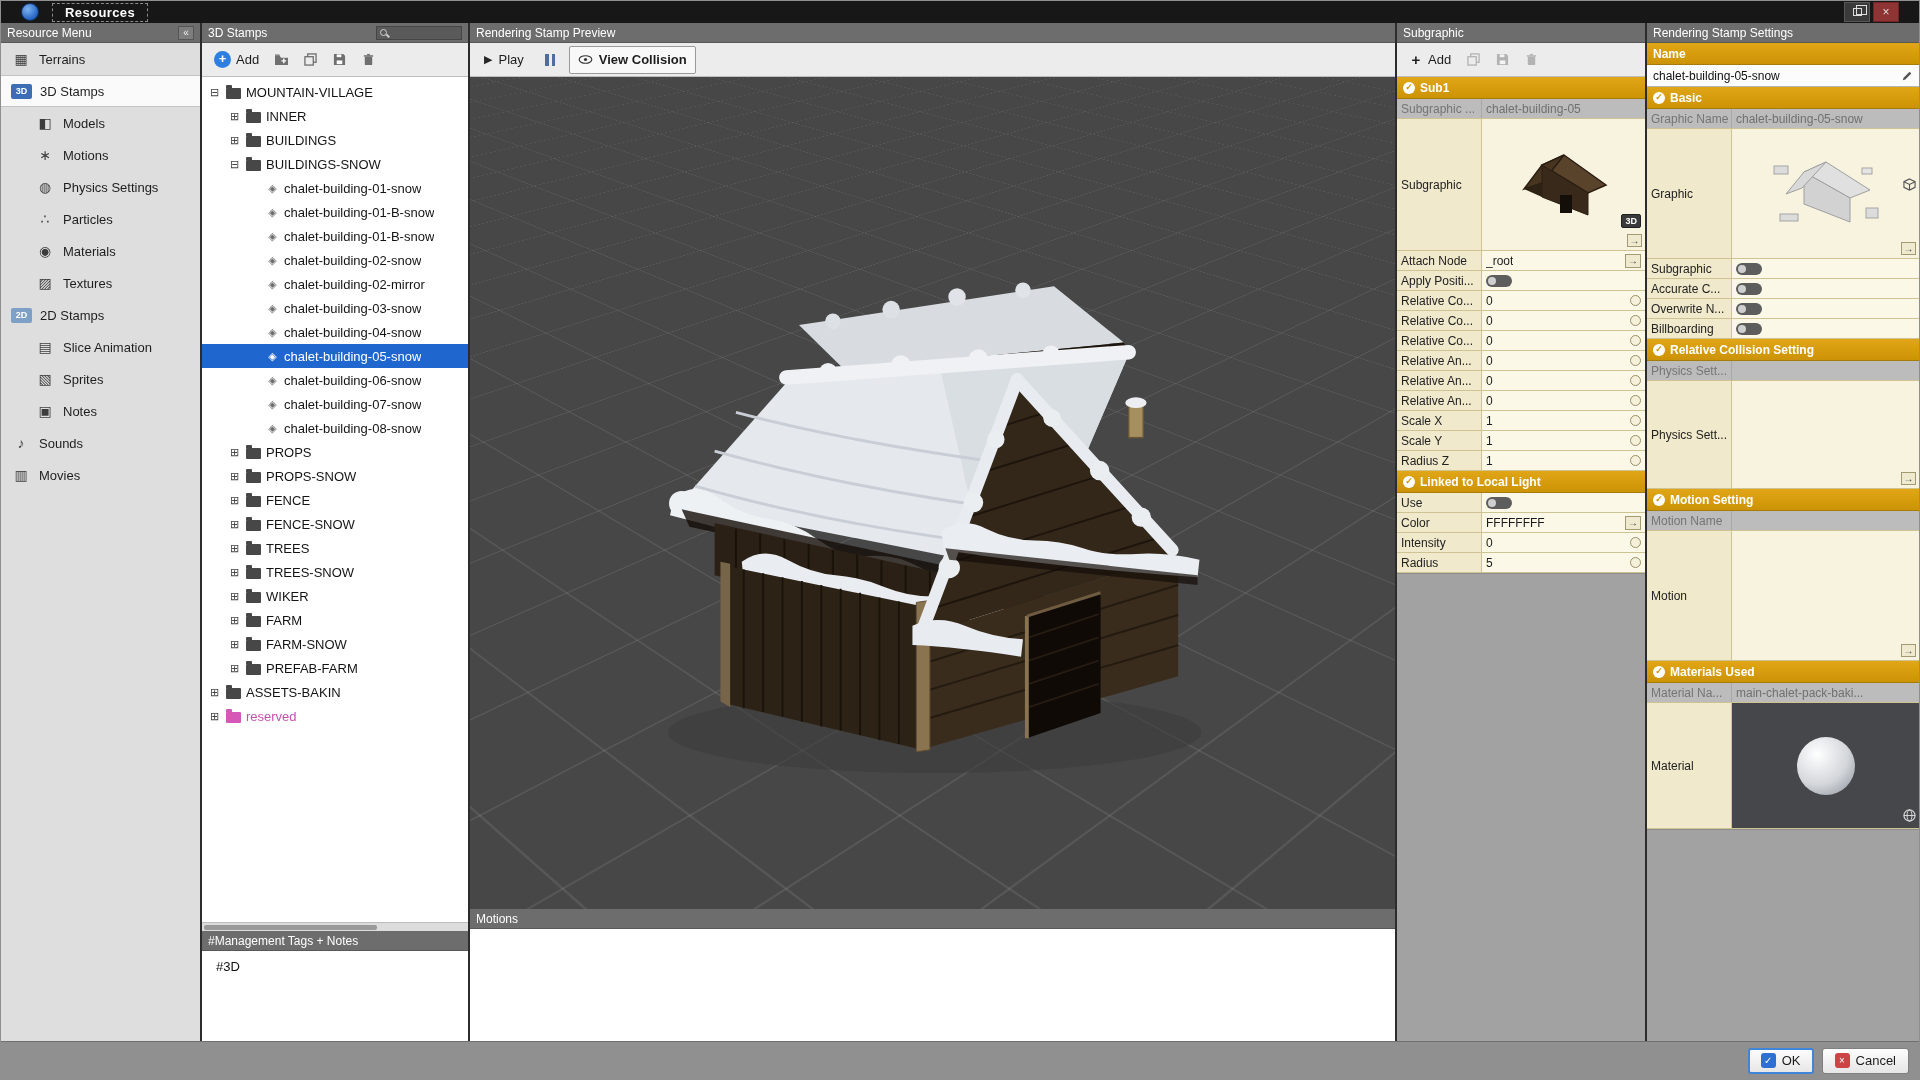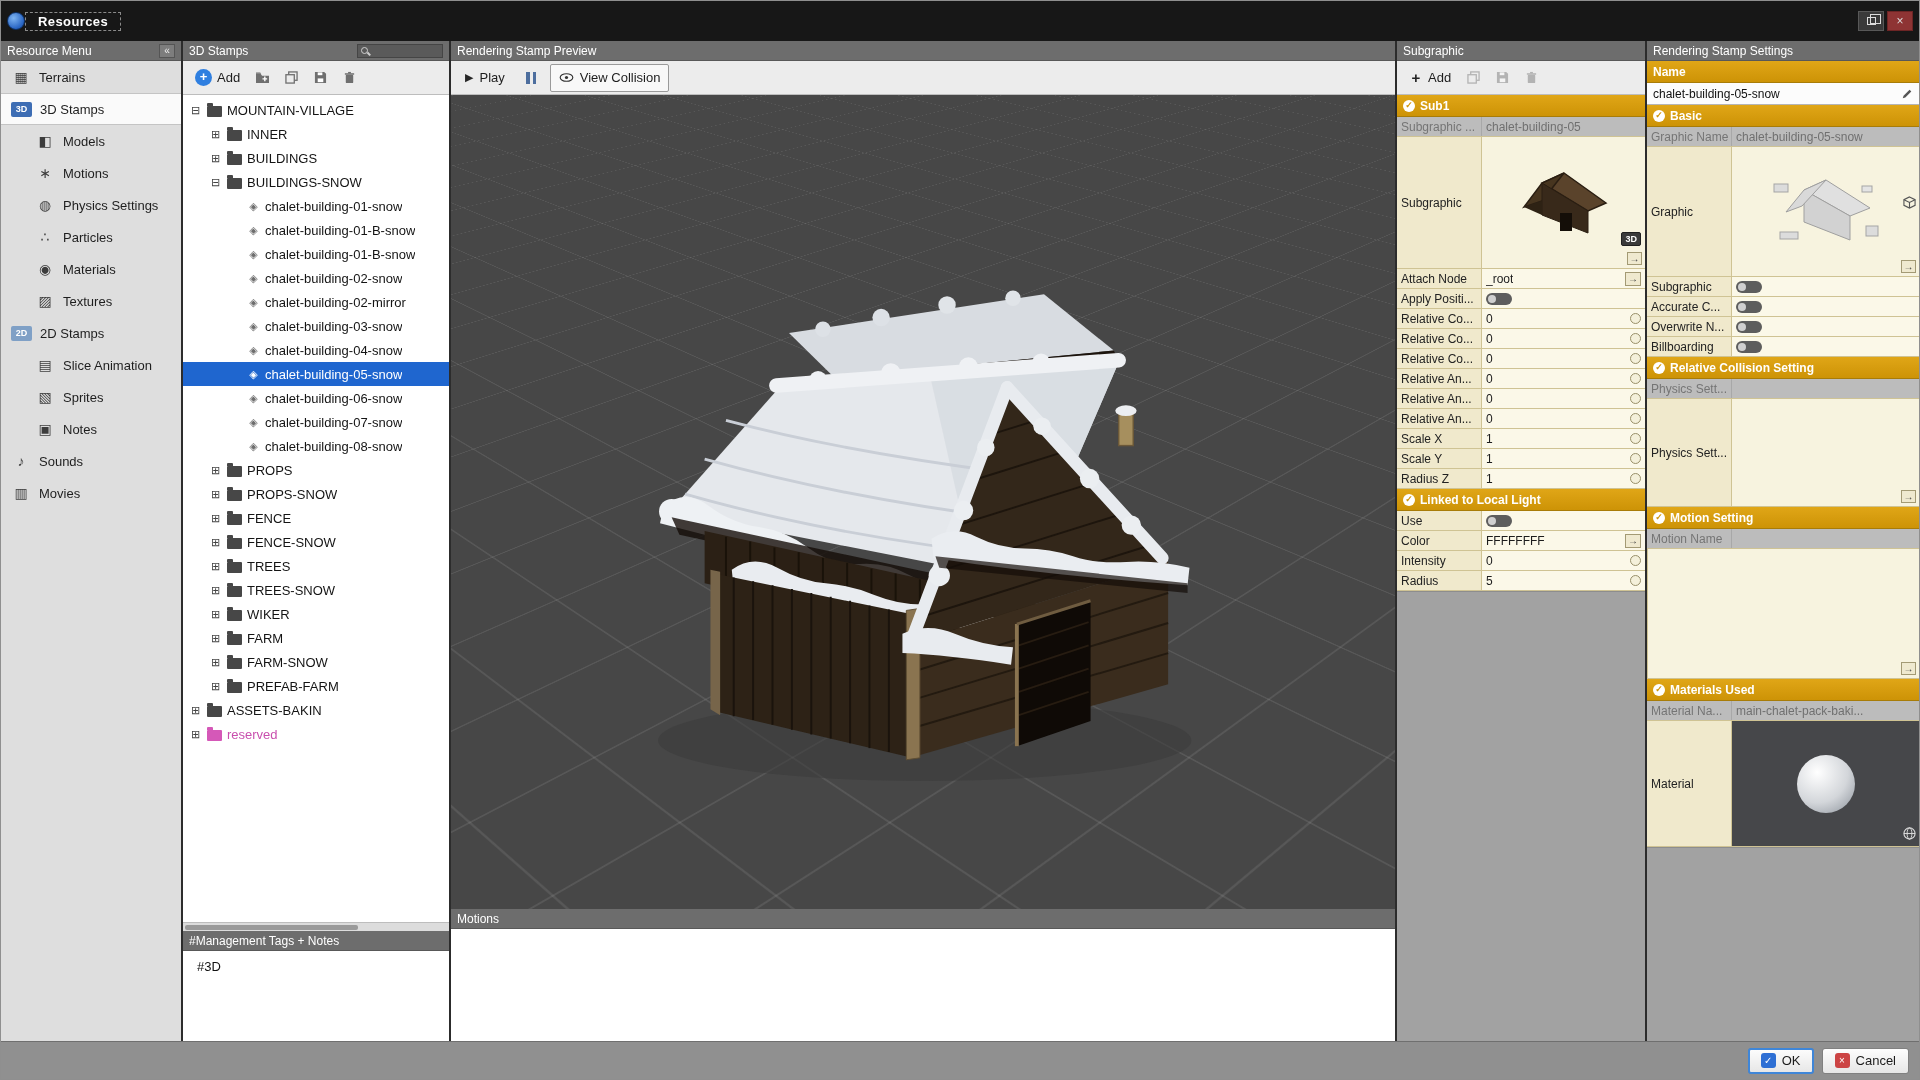--- a/index.html
+++ b/index.html
@@ -1,39 +1,39 @@
 <!DOCTYPE html>
 <html><head>
 <meta charset="utf-8">
 <style>
   html,body{margin:0;padding:0;width:1920px;height:1080px;overflow:hidden;background:#4a4a4a;
     font-family:"Liberation Sans",sans-serif;-webkit-font-smoothing:antialiased;}
   *{box-sizing:border-box;}
   .window{width:1920px;height:1080px;border:1px solid #8f8f8f;display:flex;flex-direction:column;background:#2c2c2c;}
 
   
-  .titlebar{height:40px;flex:none;background:#171717;display:flex;align-items:center;padding:0 6px;gap:0;}
+  .titlebar{height:22px;flex:none;background:#171717;display:flex;align-items:center;padding:0 20px;gap:13px;}
   .title-icon{width:18px;height:18px;border-radius:50%;flex:none;
     background:radial-gradient(circle at 35% 32%,#7db4f2,#2a66c4 68%,#1b4a98);border:1px solid #0e3268;}
   .title-text{color:#fff;font-size:13px;font-weight:bold;border:1px dashed #8a8a8a;padding:1px 12px;letter-spacing:.4px;}
   .win-btns{margin-left:auto;display:flex;gap:3px;}
   .win-btn{width:26px;height:20px;display:grid;place-items:center;background:#3a3a3a;border:1px solid #585858;color:#ddd;font-size:12px;cursor:default;}
   .win-btn.close{background:#8e3434;border-color:#6d2525;}
   .restore-ico{position:relative;width:9px;height:8px;border:1px solid #ddd;background:#3a3a3a;}
   .restore-ico::before{content:"";position:absolute;left:2px;top:-4px;width:9px;height:8px;border:1px solid #ddd;}
 
   
   .main{flex:1;min-height:0;display:flex;gap:2px;background:#2c2c2c;}
   .col{display:flex;flex-direction:column;min-height:0;}
   .panel-title{height:20px;flex:none;background:#6d6d6d;border-bottom:1px solid #585858;color:#fff;
     font-size:12px;display:flex;align-items:center;gap:6px;padding:0 6px;white-space:nowrap;}
   .toolbar{height:34px;flex:none;background:#ececec;border-bottom:1px solid #bdbdbd;display:flex;align-items:center;gap:4px;padding:0 6px;}
 
   
-  .sidebar-col{width:180px;flex:none;background:#701a75;}
+  .sidebar-col{width:199px;flex:none;background:#701a75;}
   .collapse-btn{margin-left:auto;width:16px;height:14px;background:#7d7d7d;border:1px solid #555;color:#eee;font-size:10px;line-height:12px;text-align:center;}
   .sidebar{flex:1;background:#dedede;overflow:hidden;}
   .side-item{height:32px;display:flex;align-items:center;gap:8px;font-size:13px;color:#1e1e1e;}
   .side-item.lvl0{padding-left:10px;}
   .side-item.lvl1{padding-left:34px;}
   .side-item.sel{background:#fafafa;border-top:1px solid #c4c4c4;border-bottom:1px solid #c4c4c4;}
   .side-glyph{width:20px;text-align:center;font-size:14px;color:#3c3c3c;flex:none;}
   .side-badge{min-width:21px;height:15px;background:#3d6db4;color:#fff;font-size:9px;font-weight:bold;
     display:grid;place-items:center;border-radius:2px;padding:0 2px;flex:none;}
   .side-badge.stamp-2d-icon{background:#7fa0c6;}
@@ -60,21 +60,21 @@
   .folder.pink{background:#d558b8;}
   .stamp-glyph{width:13px;flex:none;text-align:center;font-size:11px;color:#6e6e6e;}
   .tree-label{overflow:hidden;text-overflow:clip;}
   .hscroll{height:9px;flex:none;background:#dcdcdc;border-top:1px solid #bdbdbd;padding:1.5px 2px;}
   .hthumb{width:66%;height:5px;background:#9a9a9a;border-radius:2px;}
   .notes{height:90px;flex:none;background:#fff;font-size:13px;color:#111;padding:8px 14px;}
 
   
   .center-col{flex:1;background:#474747;}
   .pv-btn{display:flex;align-items:center;gap:6px;background:transparent;border:none;font-size:13px;color:#1d1d1d;padding:3px 8px;font-family:inherit;}
-  .pv-btn.bordered{border:1px solid #9a9a9a;background:#f8f8f8;border-radius:2px;height:28px;}
+  .pv-btn.bordered{border:1px solid #9a9a9a;background:#f8f8f8;border-radius:2px;height:28px;font-weight:bold;}
   .play-tri{font-size:11px;color:#262626;}
   .pause-bars{display:flex;}
   .pause-bars i{display:inline-block;width:3.5px;height:12px;background:#4d6e9e;margin:0 1.5px;}
   .viewport{position:relative;flex:1;min-height:0;background:#474747;overflow:hidden;}
   .grid-plane{position:absolute;left:50%;top:62%;width:4600px;height:4600px;margin-left:-2300px;margin-top:-2300px;
     transform:perspective(1500px) rotateX(58deg) rotateZ(45deg);
     background-image:
       repeating-linear-gradient(0deg,rgba(170,170,170,.16) 0 2px,transparent 2px 120px),
       repeating-linear-gradient(90deg,rgba(170,170,170,.16) 0 2px,transparent 2px 120px);}
   .chalet{position:absolute;left:50%;top:56%;width:640px;height:540px;transform:translate(-52%,-53%);}
@@ -766,20 +766,21 @@
           </div>
           <div class="orange-hdr">
             <span class="hdr-ico">✓</span>
             <span>Motion Setting</span>
           </div>
           <div class="prow gray">
             <span class="plabel">Motion Name</span>
             <div class="pval"></div>
           </div>
           <div class="prow tall" style="height: 130px;">
+            <span class="plabel">Motion</span>
             <div class="pval thumb">
               <span class="cell-arrow">→</span>
             </div>
           </div>
           <div class="orange-hdr">
             <span class="hdr-ico">✓</span>
             <span>Materials Used</span>
           </div>
           <div class="prow gray">
             <span class="plabel">Material Na...</span>

